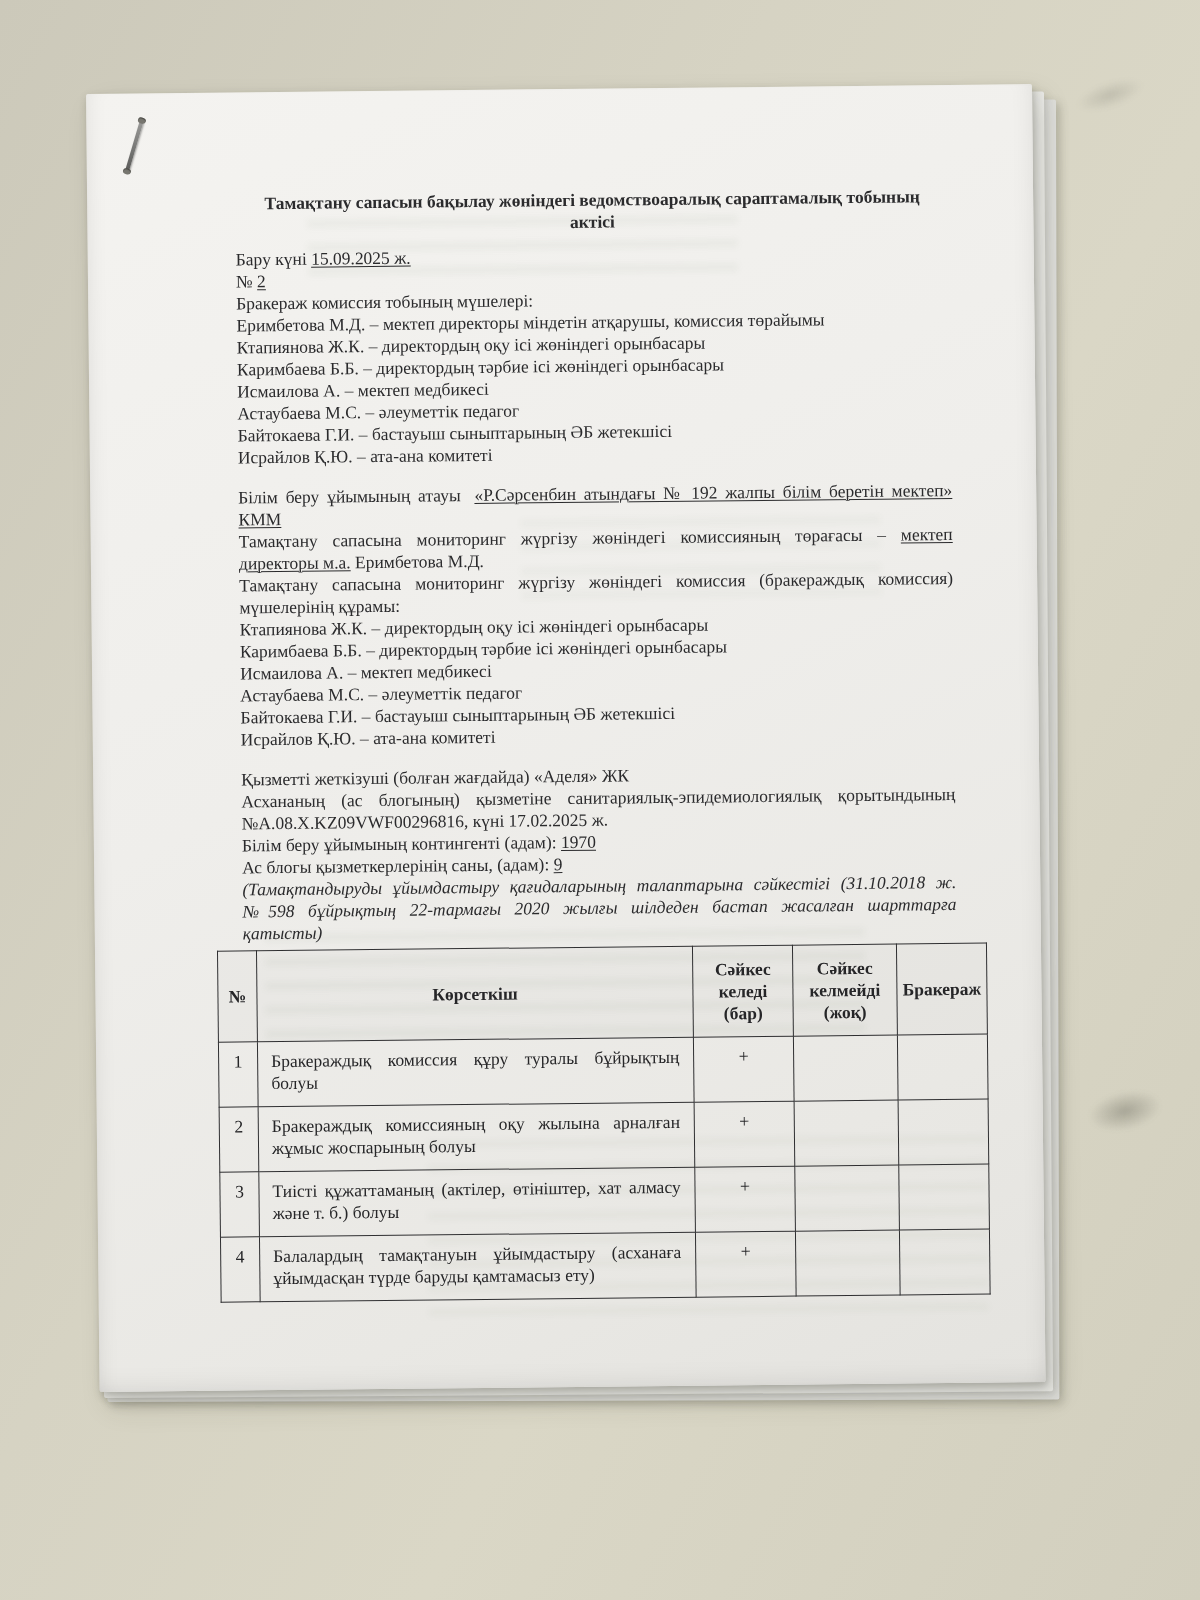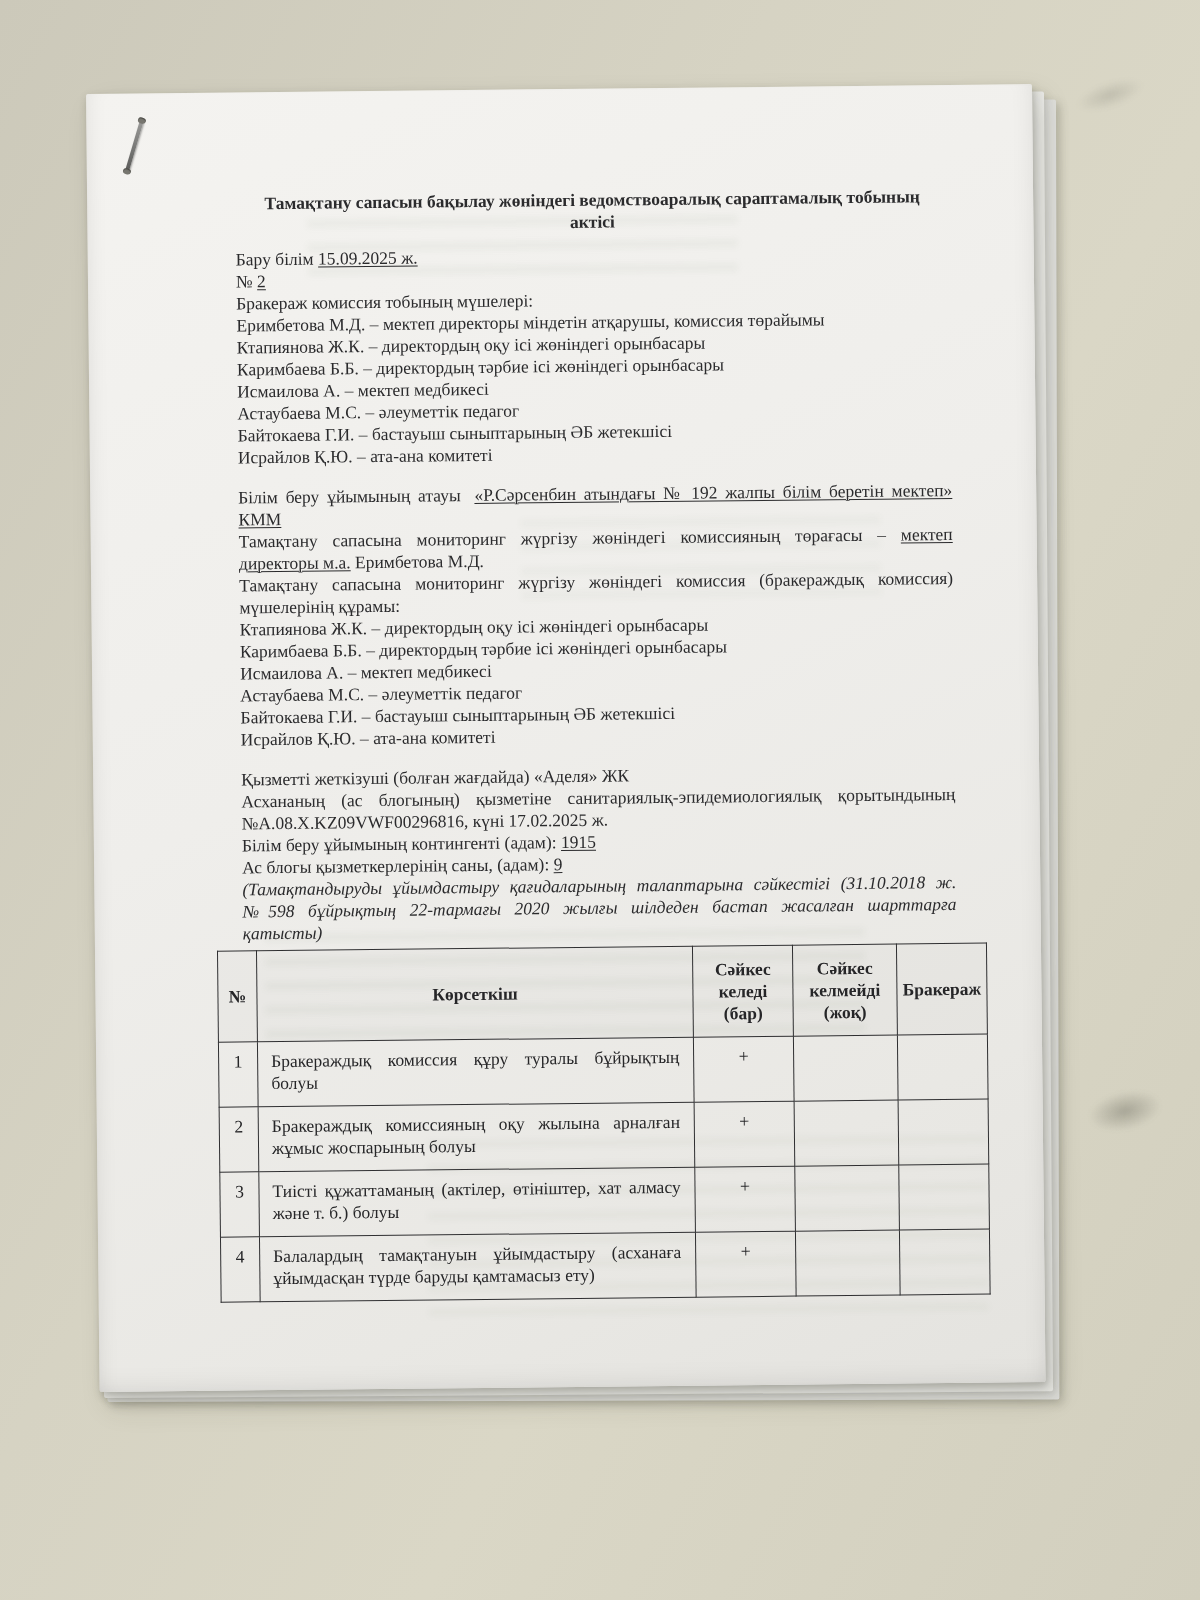--- a/index.html
+++ b/index.html
@@ -87,21 +87,21 @@
   <div class="bleed b2"></div>
   <div class="bleed b3"></div>
   <div class="bleed b4"></div>
 
   <div class="content">
     <div class="title">Тамақтану сапасын бақылау жөніндегі ведомствоаралық сараптамалық тобының</div>
     <div class="title">актісі</div>
     <div class="title-gap"></div>
 
     <div class="line">
-      <span>Бару білім</span>
+      <span>Бару күні</span>
       <span class="u">15.09.2025 ж.</span>
     </div>
     <div class="line">
       <span>№</span>
       <span class="u">2</span>
     </div>
     <div class="line">Бракераж комиссия тобының мүшелері:</div>
 
     <div class="line">Еримбетова М.Д. – мектеп директоры міндетін атқарушы, комиссия төрайымы</div>
     <div class="line">Ктапиянова Ж.К. – директордың оқу ісі жөніндегі орынбасары</div>
@@ -130,21 +130,21 @@
     <div class="line">Астаубаева М.С. – әлеуметтік педагог</div>
     <div class="line">Байтокаева Г.И. – бастауыш сыныптарының ӘБ жетекшісі</div>
     <div class="line">Исрайлов Қ.Ю. – ата-ана комитеті</div>
 
     <div class="blank"></div>
 
     <div class="line">Қызметті жеткізуші (болған жағдайда) «Аделя» ЖК</div>
     <p class="just">Асхананың (ас блогының) қызметіне санитариялық-эпидемиологиялық қорытындының №А.08.Х.KZ09VWF00296816, күні 17.02.2025 ж.</p>
     <div class="line">
       <span>Білім беру ұйымының контингенті (адам):</span>
-      <span class="u">1915</span>
+      <span class="u">1970</span>
     </div>
     <div class="line">
       <span>Ас блогы қызметкерлерінің саны, (адам):</span>
       <span class="u">9</span>
     </div>
     <p class="just it">(Тамақтандыруды ұйымдастыру қағидаларының талаптарына сәйкестігі (31.10.2018 ж. №598 бұйрықтың 22-тармағы 2020 жылғы шілдеден бастап жасалған шарттарға қатысты)</p>
 
     <table class="doc-table">
       <colgroup>
         <col style="width:39px">

